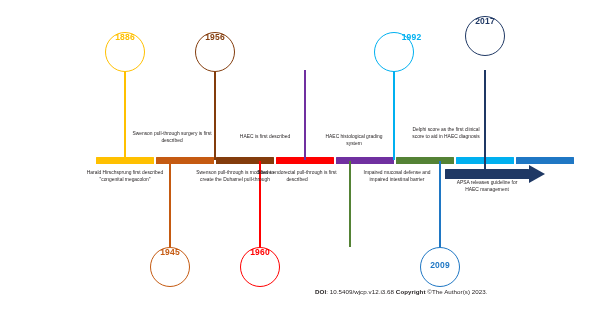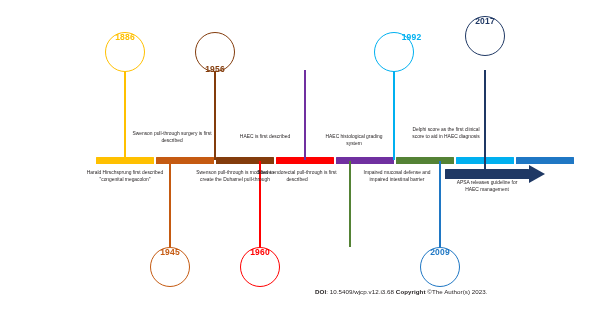--- a/index.html
+++ b/index.html
@@ -110,37 +110,37 @@
 
   <div class="stem" style="left: 169px; top: 161px; height: 86px; background: rgb(197, 90, 17);"></div>
   <div class="stem" style="left: 259px; top: 161px; height: 86px; background: rgb(255, 0, 0);"></div>
   <div class="stem" style="left: 349px; top: 161px; height: 86px; background: rgb(84, 130, 53);"></div>
   <div class="stem" style="left: 439px; top: 161px; height: 86px; background: rgb(31, 119, 196);"></div>
 
   <div class="year-circle" style="left: 105px; top: 32px; border-color: rgb(255, 192, 0);">
     <span class="year-text" style="color: rgb(255, 192, 0);">1886</span>
   </div>
   <div class="year-circle" style="left: 195px; top: 32px; border-color: rgb(131, 60, 12);">
-    <span class="year-text" style="color: rgb(131, 60, 12); margin-top: 32px;">1956</span>
+    <span class="year-text" style="color: rgb(131, 60, 12);">1956</span>
   </div>
   <div class="year-circle" style="left: 374px; top: 32px; border-color: rgb(0, 176, 240);">
     <span class="year-text" style="color: rgb(0, 176, 240); margin-left: 35px;">1992</span>
   </div>
   <div class="year-circle" style="left: 465px; top: 16px; border-color: rgb(31, 56, 100);">
     <span class="year-text" style="color: rgb(31, 56, 100);">2017</span>
   </div>
 
   <div class="year-circle" style="left: 150px; top: 247px; border-color: rgb(197, 90, 17);">
     <span class="year-text" style="color: rgb(197, 90, 17);">1945</span>
   </div>
   <div class="year-circle" style="left: 240px; top: 247px; border-color: rgb(255, 0, 0);">
     <span class="year-text" style="color: rgb(255, 0, 0);">1960</span>
   </div>
   <div class="year-circle" style="left: 420px; top: 247px; border-color: rgb(31, 119, 196);">
-    <span class="year-text" style="color: rgb(31, 119, 196);">2009</span>
+    <span class="year-text" style="color: rgb(31, 119, 196); margin-top: 13px;">2009</span>
   </div>
 
   <div class="event-label" style="left:82px;  top:170px; width:86px;">Harald Hirschsprung first described "congenital megacolon"</div>
   <div class="event-label" style="left:194px; top:170px; width:82px;">Swenson pull-through is modified to create the Duhamel pull-through</div>
   <div class="event-label" style="left:249px; top:170px; width:96px;">Soave endorectal pull-through is first described</div>
   <div class="event-label" style="left:355px; top:170px; width:84px;">Impaired mucosal defense and impaired intestinal barrier</div>
   <div class="event-label" style="left:456px; top:180px; width:62px;">APSA releases guideline for HAEC management</div>
 
   <div class="event-label" style="left:127px; top:131px; width:90px;">Swenson pull-through surgery is first described</div>
   <div class="event-label" style="left:238px; top:134px; width:54px;">HAEC is first described</div>

